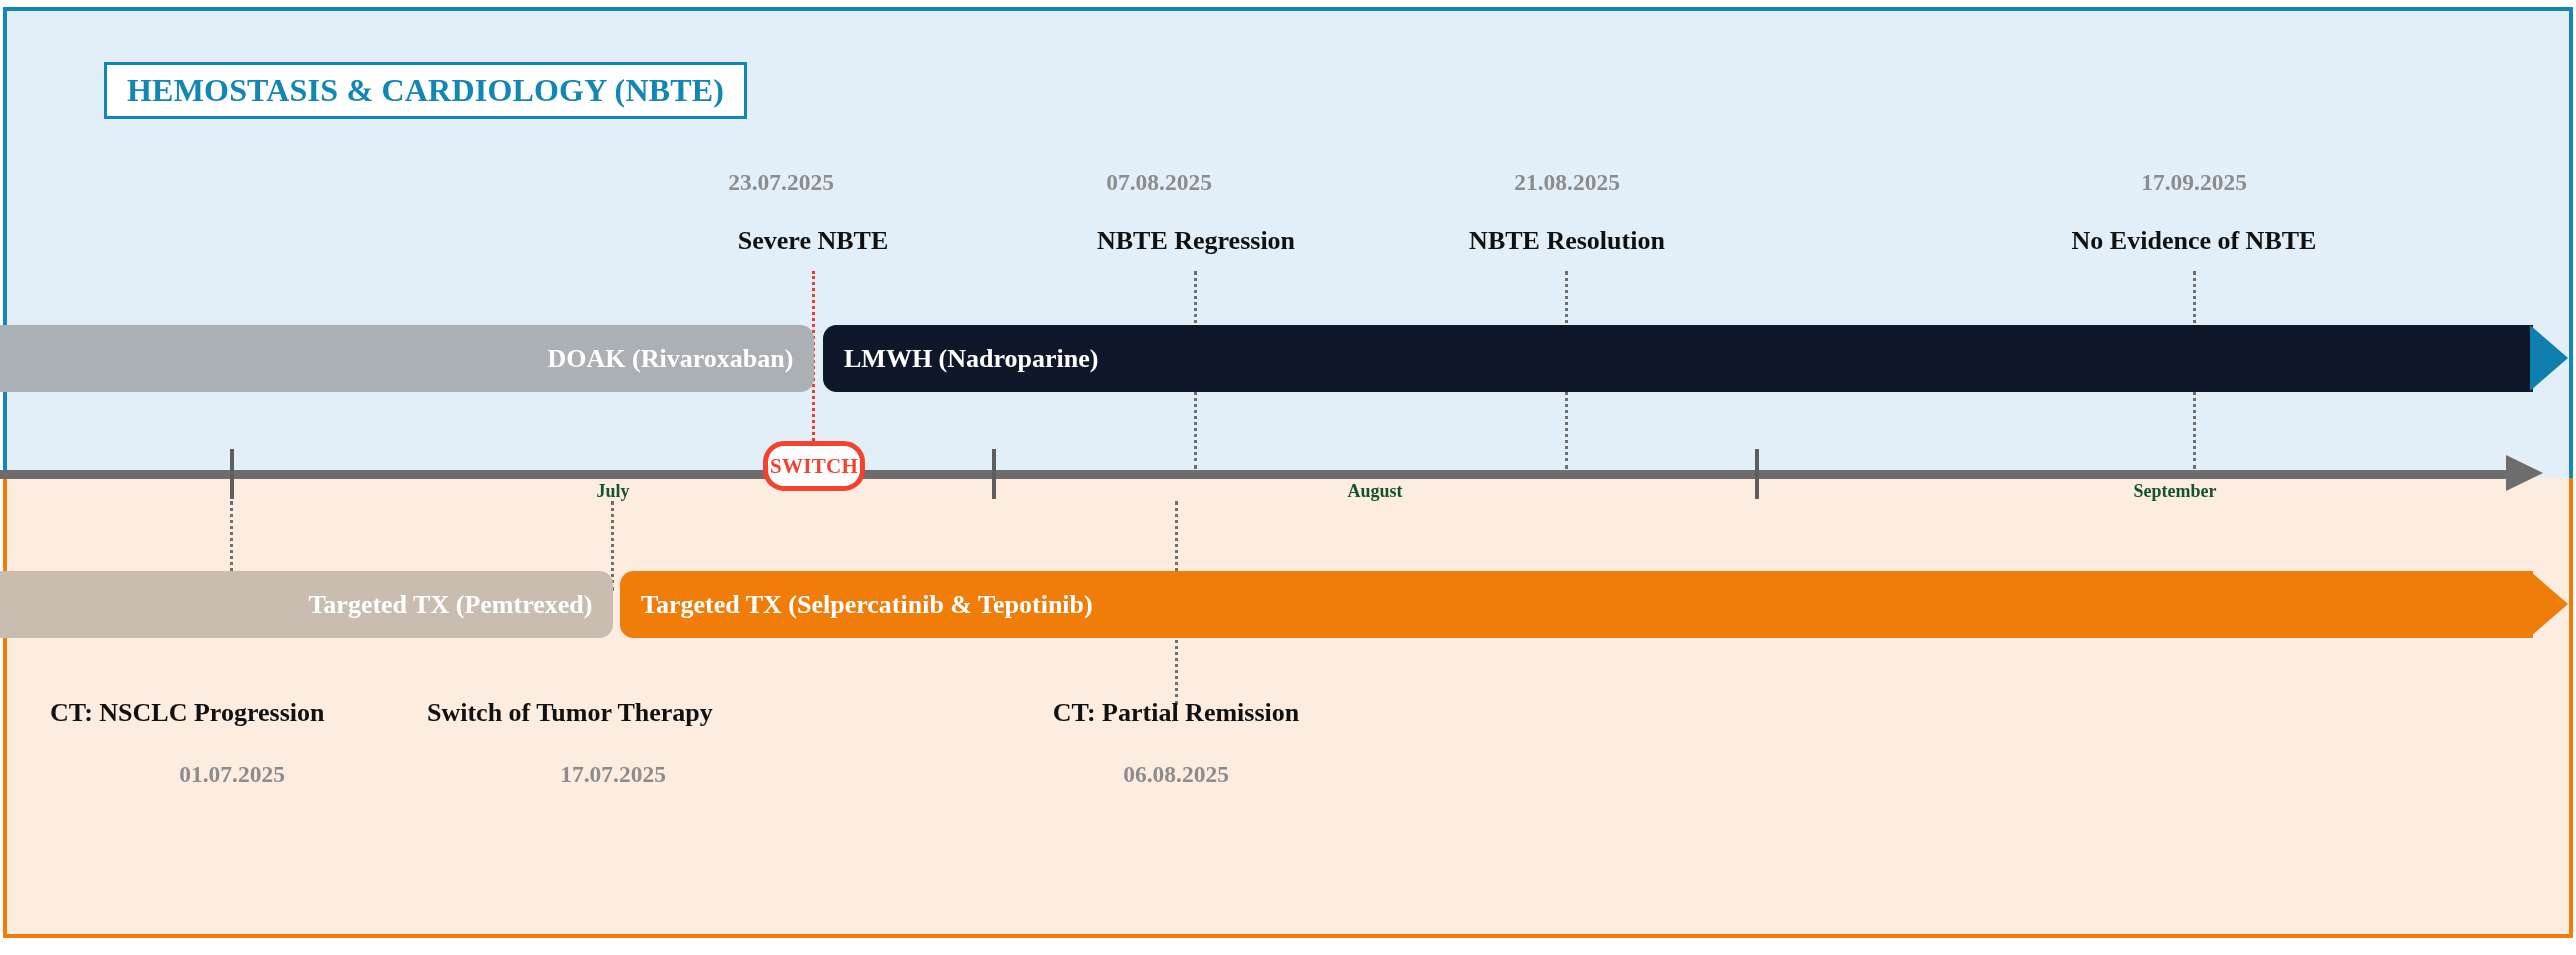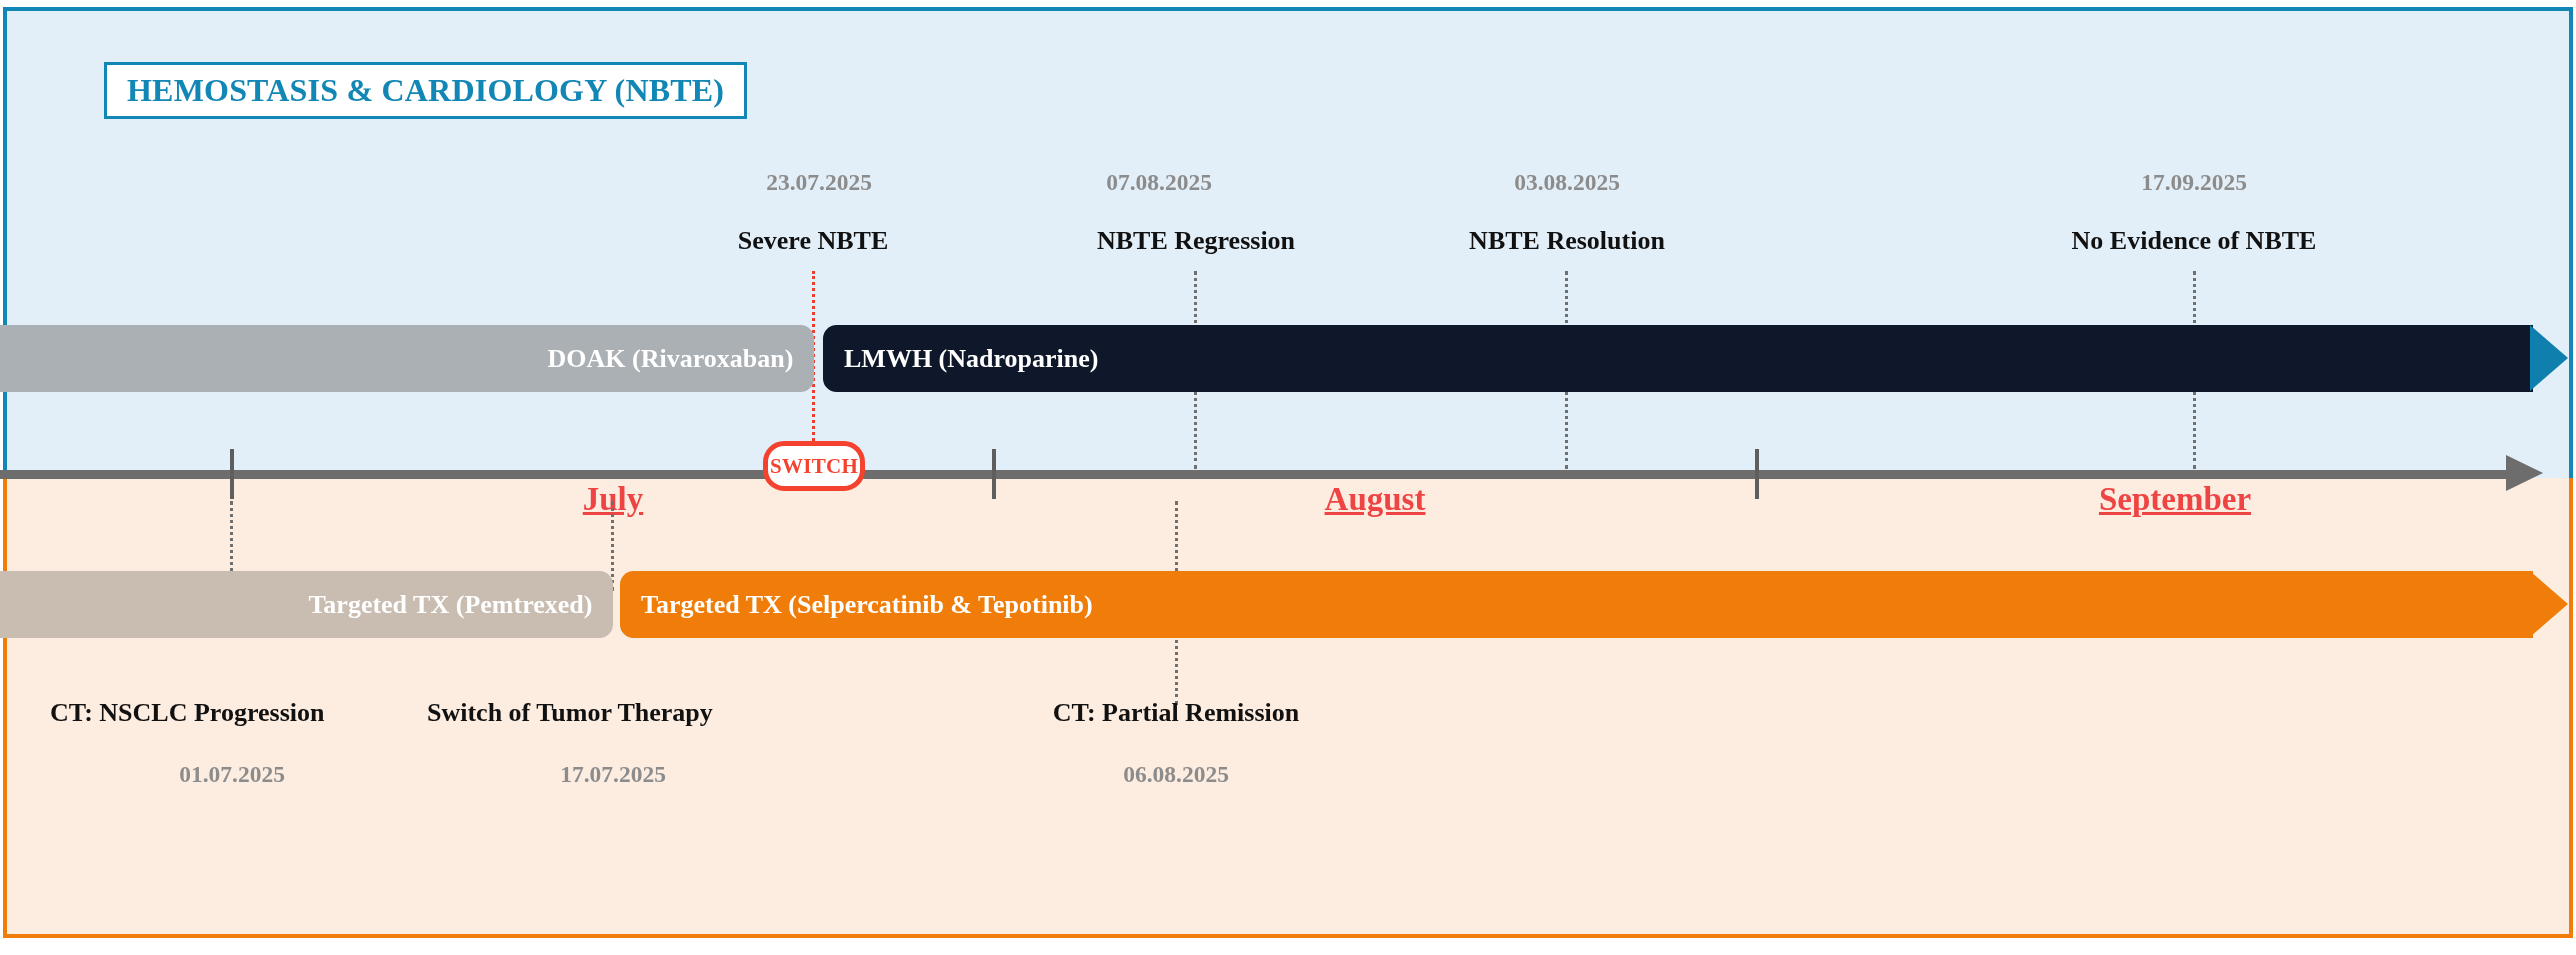--- a/index.html
+++ b/index.html
@@ -22,21 +22,21 @@
       border:3.7px solid #f07d0a;color:#f07d0a;font-size:25px;}
 
   
   #axis-line{position:absolute;left:0px;top:470px;width:2515px;height:8.7px;background:#6d6d6d;}
   #axis-arrow{position:absolute;left:2506px;top:455px;width:0;height:0;
       border-top:18.6px solid transparent;border-bottom:18.6px solid transparent;
       border-left:37px solid #6d6d6d;}
   .axis-tick{position:absolute;width:4.3px;background:#5e5e5e;}
 
   .month-label{position:absolute;transform:translateX(-50%);
-      color:#ef4444;font-size:33px;font-weight:bold;white-space:nowrap;text-decoration:underline;}
+      color:#14532d;font-size:18px;font-weight:bold;white-space:nowrap;}
 
   
   .bar{position:absolute;display:flex;align-items:center;box-sizing:border-box;
       color:#ffffff;font-size:26px;font-weight:bold;white-space:nowrap;}
   .bar.right-label{justify-content:flex-end;padding-right:21px;}
   .bar.left-label{justify-content:flex-start;padding-left:21px;}
   .bar-arrow{position:absolute;width:0;height:0;}
 
   
   .leader{position:absolute;width:0;border-left-width:3.7px;border-left-style:dotted;}
@@ -66,23 +66,23 @@
   <div class="panel" id="panel-oncology"></div>
 
   <div class="section-badge" id="badge-hemostasis">HEMOSTASIS &amp; CARDIOLOGY (NBTE)</div>
 
 
   <div class="leader red" style="left:812px;top:271px;height:170px;"></div>
   <div class="leader gray" style="left:1194px;top:271px;height:198px;"></div>
   <div class="leader gray" style="left:1565px;top:271px;height:198px;"></div>
   <div class="leader gray" style="left:2193px;top:271px;height:198px;"></div>
 
-  <div class="event-date" style="left:819px;top:169px;">23.07.2025</div>
+  <div class="event-date" style="left:781px;top:169px;">23.07.2025</div>
   <div class="event-date" style="left:1159px;top:169px;">07.08.2025</div>
-  <div class="event-date" style="left:1567px;top:169px;">03.08.2025</div>
+  <div class="event-date" style="left:1567px;top:169px;">21.08.2025</div>
   <div class="event-date" style="left:2194px;top:169px;">17.09.2025</div>
 
   <div class="event-title" style="left:813px;top:226px;">Severe NBTE</div>
   <div class="event-title" style="left:1196px;top:226px;">NBTE Regression</div>
   <div class="event-title" style="left:1567px;top:226px;">NBTE Resolution</div>
   <div class="event-title" style="left:2194px;top:226px;">No Evidence of NBTE</div>
 
   <div class="bar right-label" style="left:-18.6px;top:325px;width:833px;height:67px;background:#aab0b4;border-radius:0 13.6px 13.6px 0;">DOAK (Rivaroxaban)</div>
 
   <div class="bar left-label" style="left:823px;top:325px;width:1710px;height:67px;background:#0f172a;border-radius:13.6px 0 0 13.6px;">LMWH (Nadroparine)</div>

